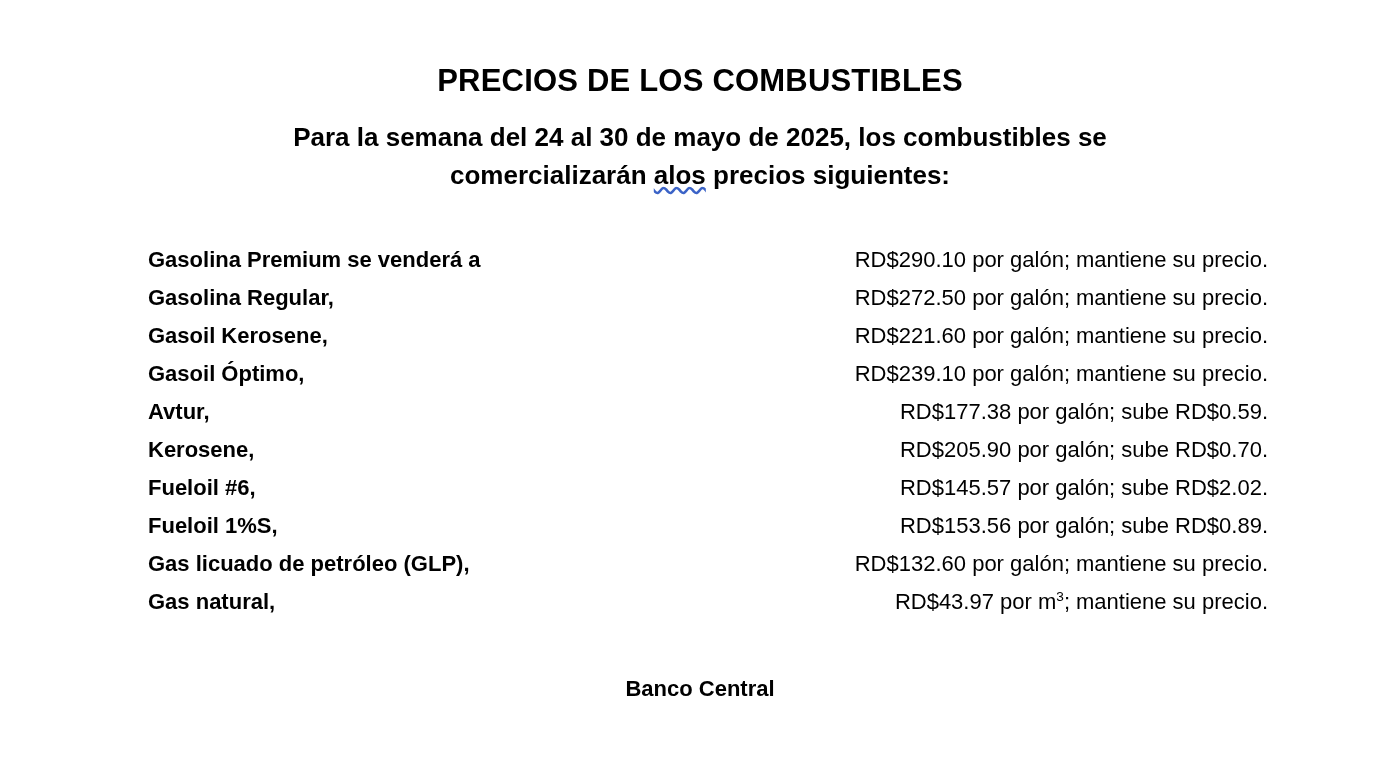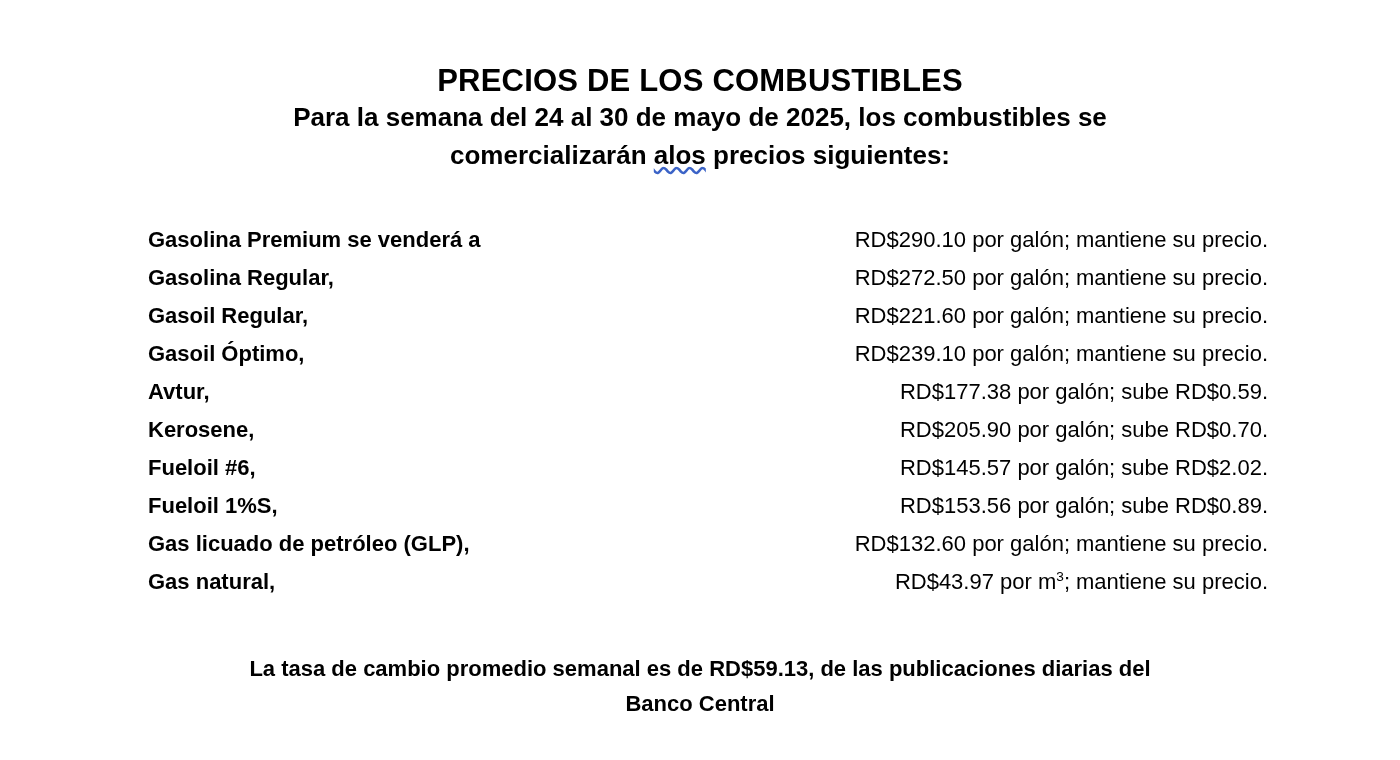--- a/index.html
+++ b/index.html
@@ -28,21 +28,21 @@
     letter-spacing: 0.2px;
     margin: 0;
     padding-top: 62px;
     line-height: 1.2;
   }
   .subtitle {
     text-align: center;
     font-size: 26px;
     font-weight: bold;
     line-height: 1.45;
-    margin: 0 auto 0 auto;
+    margin: 20px auto 0 auto;
     width: 1000px;
   }
   .subtitle .squiggle {
     text-decoration: underline;
     text-decoration-style: wavy;
     text-decoration-color: #3b63c7;
     text-underline-offset: 3px;
   }
   .table {
     margin-top: 52px;
@@ -105,21 +105,21 @@
       <div class="label">Gasolina Premium se venderá a</div>
       <div class="price"><span>RD$290.10 por galón;</span><span class="gap"></span><span>mantiene su precio.</span></div>
     </div>
 
     <div class="row">
       <div class="label">Gasolina Regular,</div>
       <div class="price"><span>RD$272.50 por galón;</span><span class="gap"></span><span>mantiene su precio.</span></div>
     </div>
 
     <div class="row">
-      <div class="label">Gasoil Regular,</div>
+      <div class="label">Gasoil Kerosene,</div>
       <div class="price"><span>RD$221.60 por galón;</span><span class="gap"></span><span>mantiene su precio.</span></div>
     </div>
 
     <div class="row">
       <div class="label">Gasoil Óptimo,</div>
       <div class="price"><span>RD$239.10 por galón;</span><span class="gap"></span><span>mantiene su precio.</span></div>
     </div>
 
     <div class="row">
       <div class="label">Avtur,</div>
@@ -147,17 +147,16 @@
     </div>
 
     <div class="row">
       <div class="label">Gas natural,</div>
       <div class="price"><span>RD$43.97 por m</span><sup>3</sup><span>;</span><span class="gap"></span><span>mantiene su precio.</span></div>
     </div>
 
   </div>
 
   <div class="footer">
-    <span>La tasa de cambio promedio semanal es de RD$59.13, de las publicaciones diarias del</span>
     <span class="line2">Banco Central</span>
   </div>
 
 </div>
 
 </body></html>

